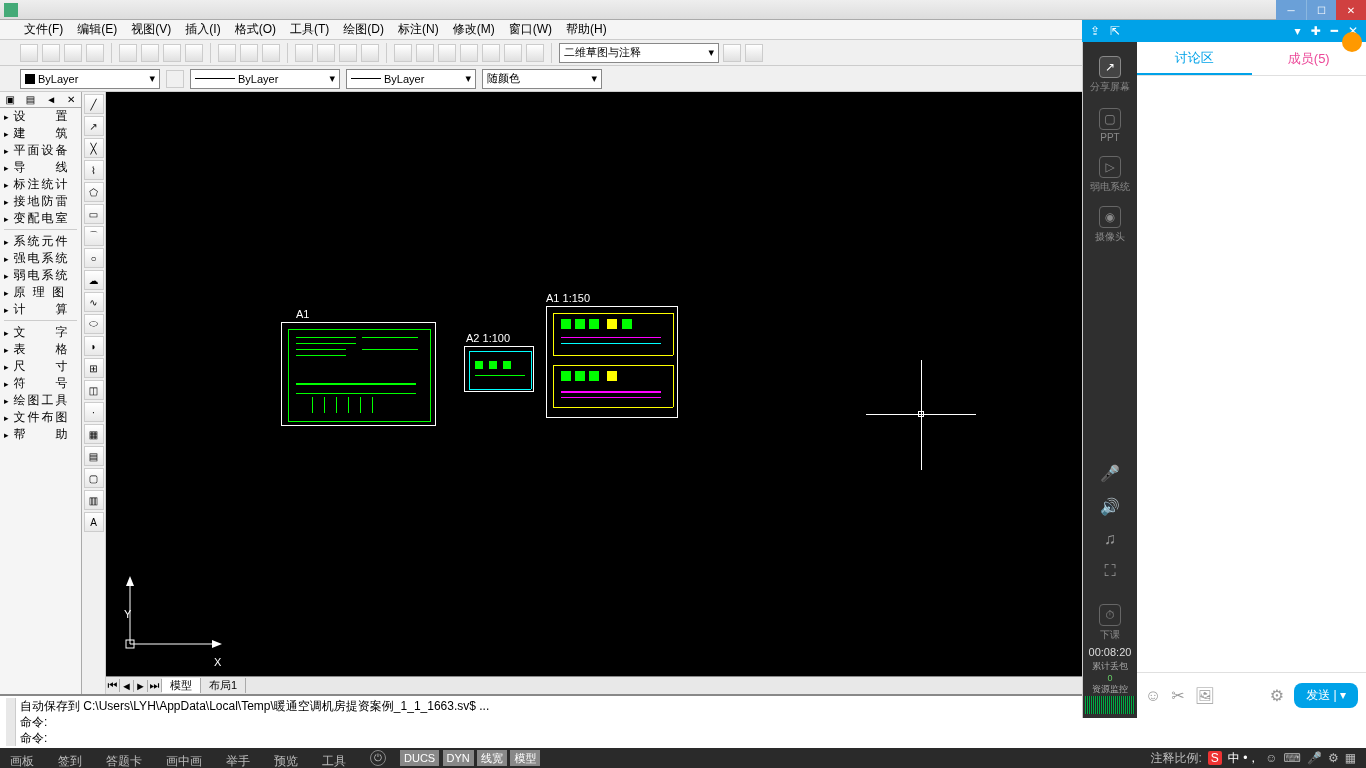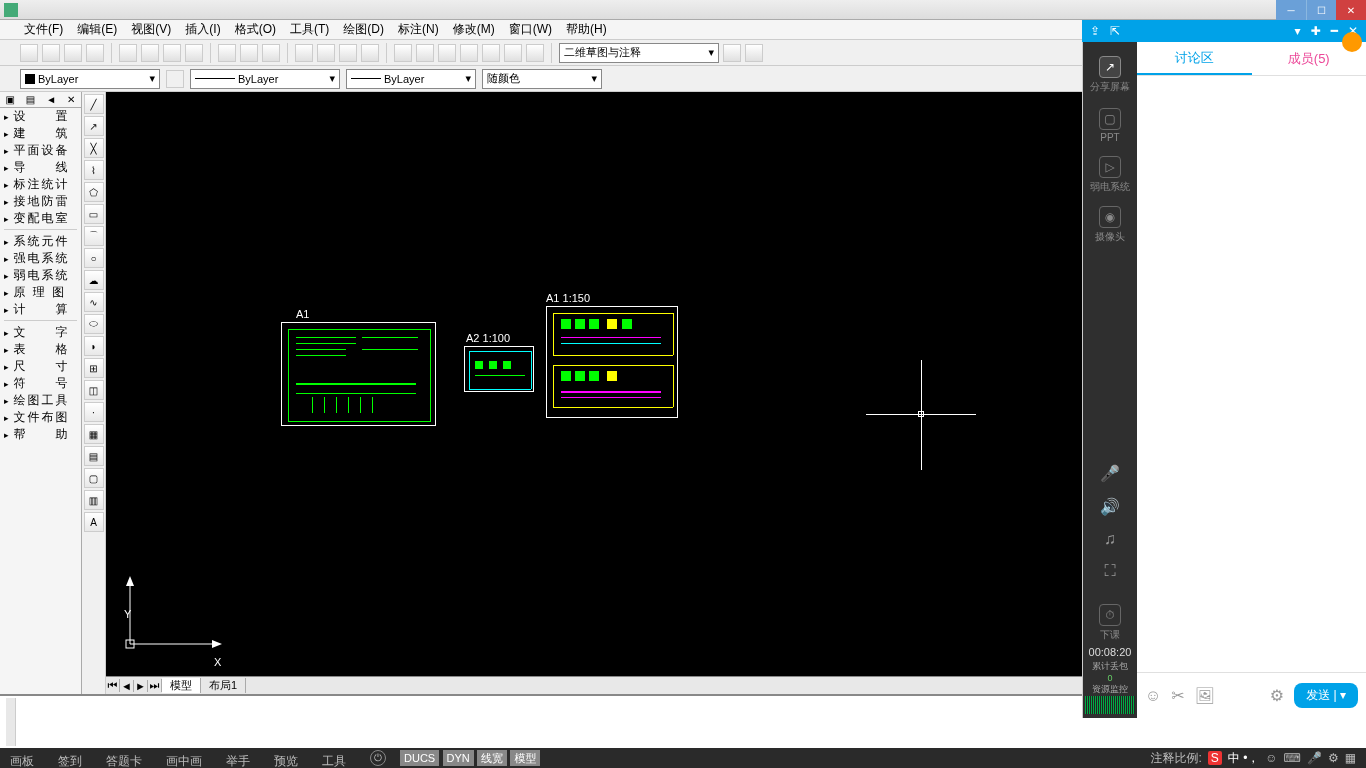--- a/index.html
+++ b/index.html
@@ -386,20 +386,23 @@
       <div class="nav">►</div>
       <div class="nav">⏭</div>
       <div class="layout-tab active">模型</div>
       <div class="layout-tab">布局1</div>
     </div>
   </div>
 </div>
 
 <div class="cmd-area">
   <div class="cmd-grip"></div>
+  <div class="cmd-text"><span>自动保存到 C:\Users\LYH\AppData\Local\Temp\暖通空调机房提资案例_1_1_1663.sv$ ...</span>
+<span>命令:</span>
+<span>命令:</span></div>
 </div>
 
 <div class="status-black">
   <span class="btn">画板</span>
   <span class="btn">签到</span>
   <span class="btn">答题卡</span>
   <span class="btn">画中画</span>
   <span class="btn">举手</span>
   <span class="btn">预览</span>
   <span class="btn">工具</span>

